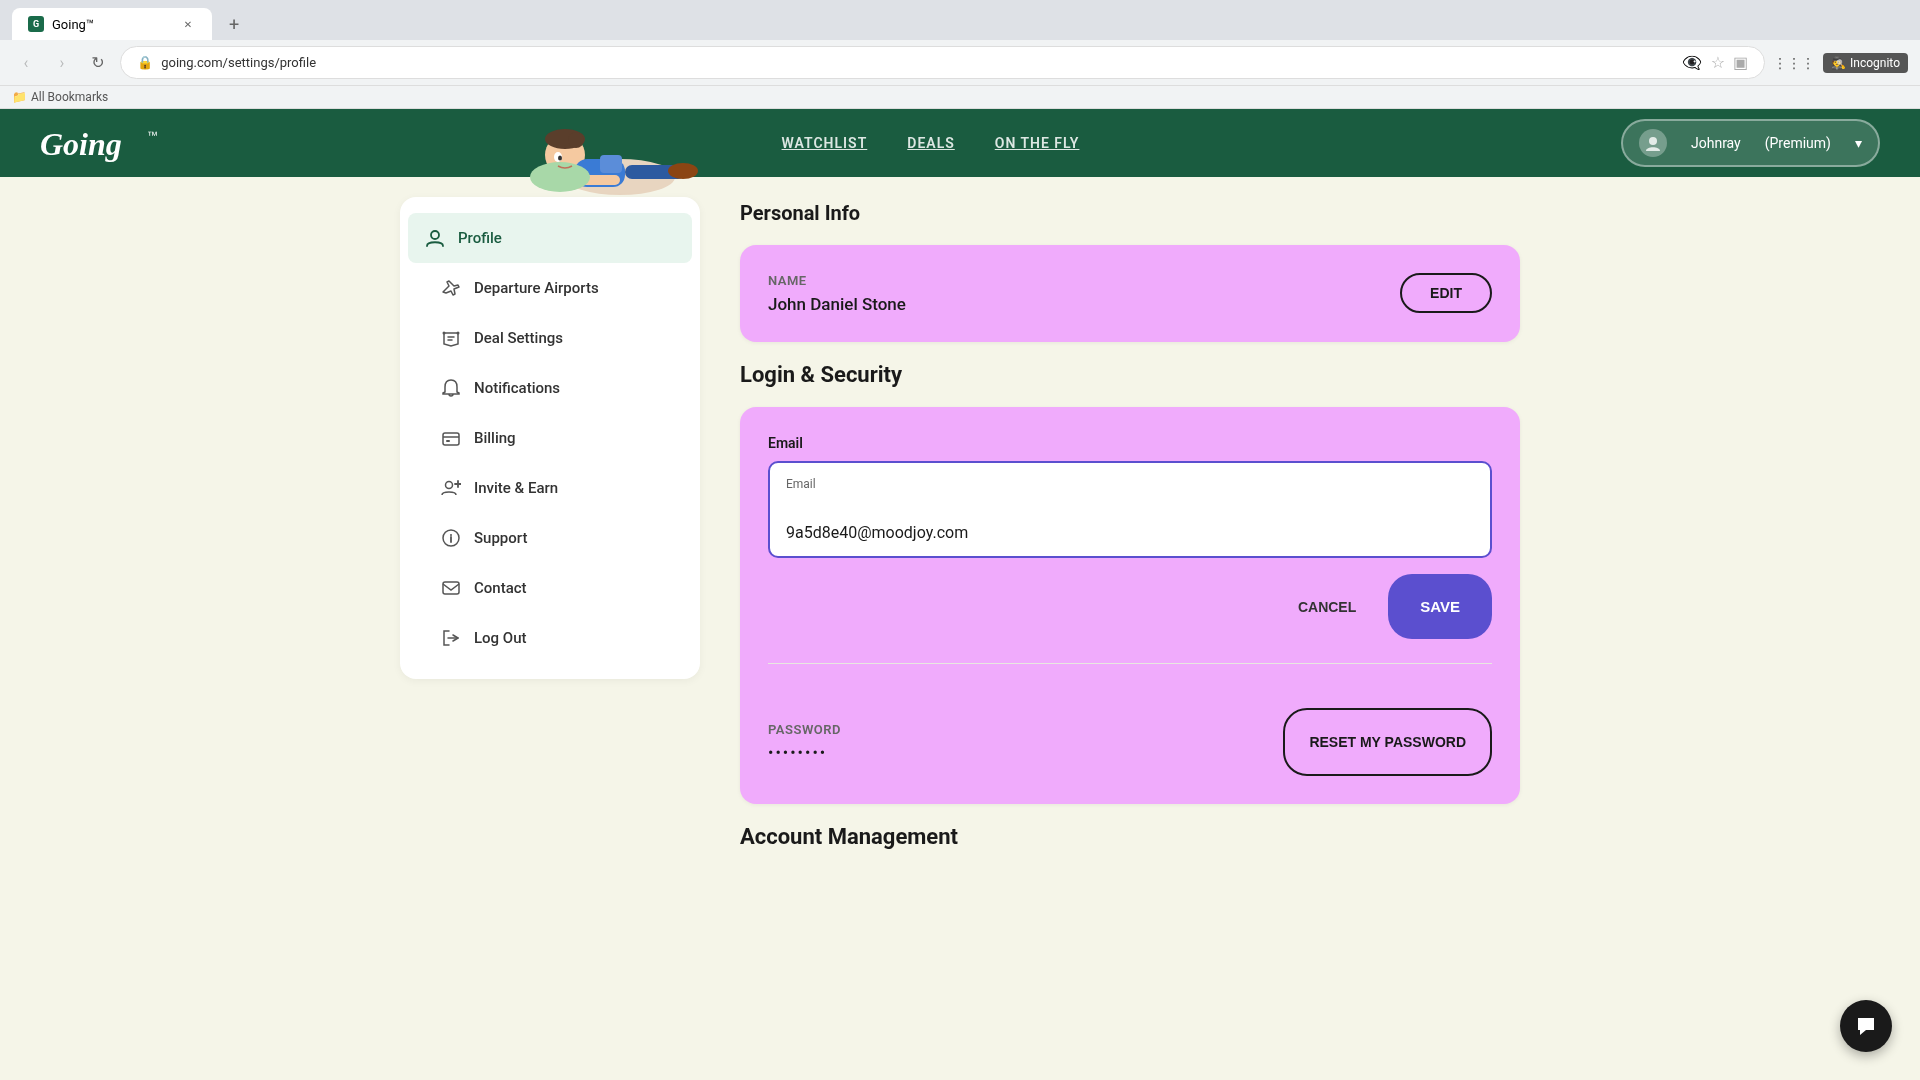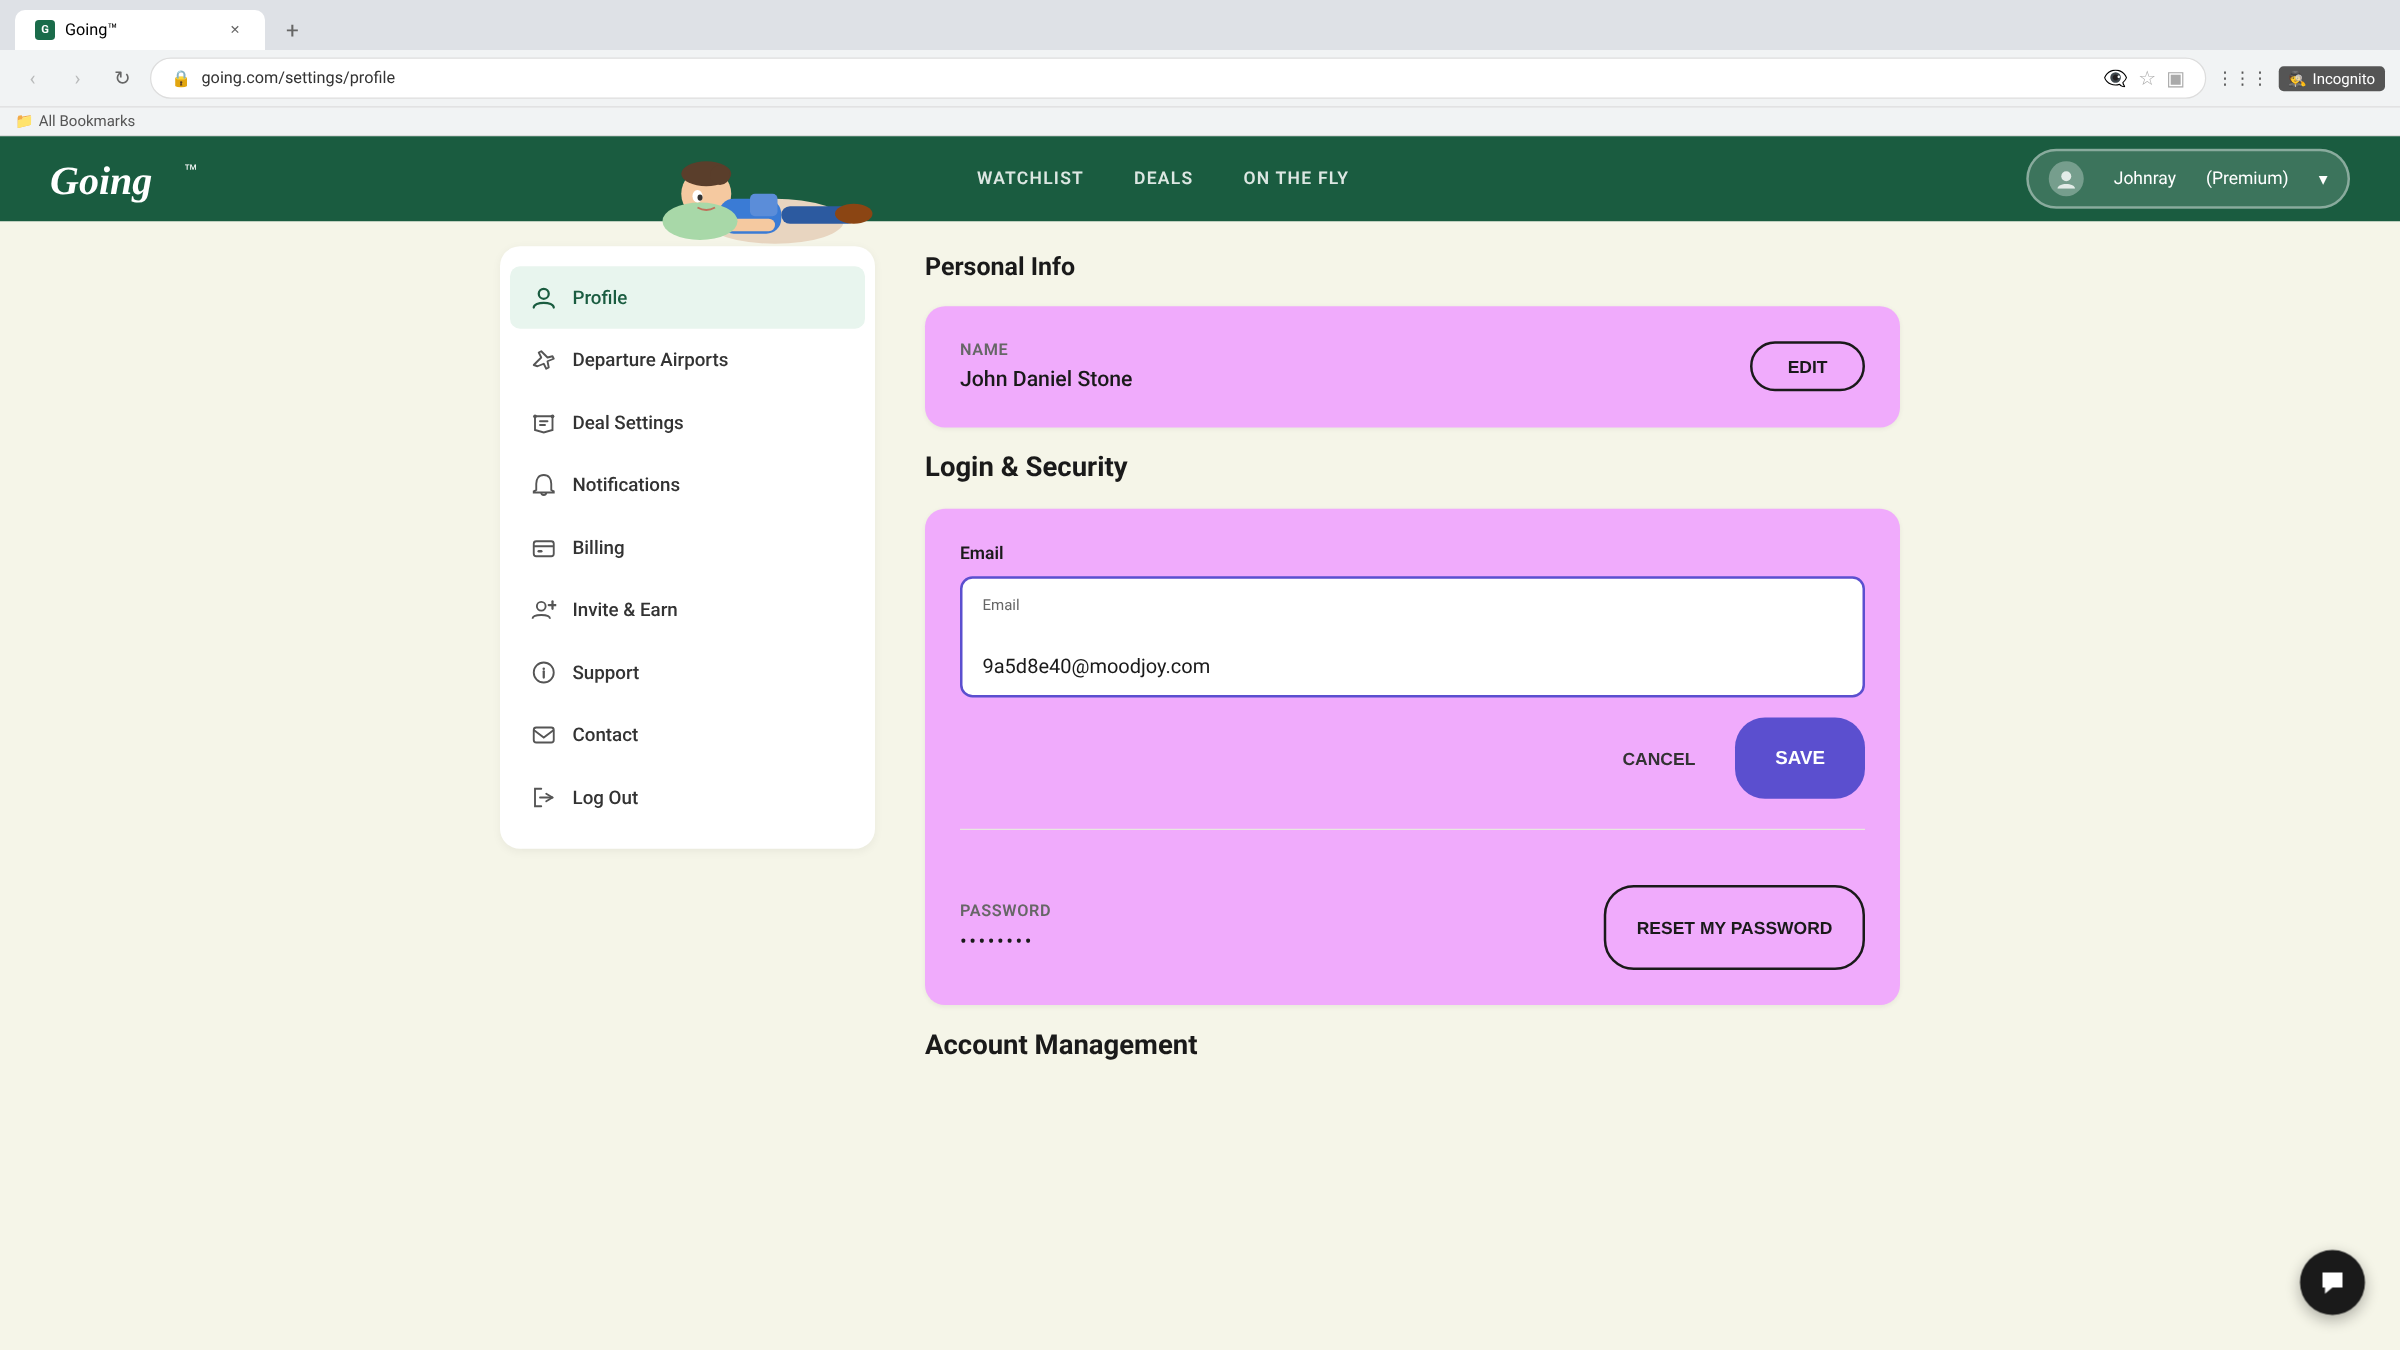--- a/index.html
+++ b/index.html
@@ -22,27 +22,27 @@
     .incognito-btn { background: #555; color: white; border-radius: 4px; padding: 3px 8px; font-size: 12px; display: flex; align-items: center; gap: 4px; }
     .bookmarks-area { padding: 4px 12px; font-size: 12px; color: #555; display: flex; align-items: center; gap: 4px; border-top: 1px solid #ddd; }
 
     
     .app { display: flex; flex-direction: column; min-height: calc(100vh - 100px); }
 
     
     .header { background: #1a5c40; padding: 0 40px; display: flex; align-items: center; height: 68px; position: relative; }
     .logo { display: flex; align-items: center; margin-right: 60px; }
     .nav { display: flex; gap: 40px; flex: 1; justify-content: center; }
-    .nav-item { color: rgba(255,255,255,0.85); font-size: 14px; font-weight: 600; letter-spacing: 1px; text-transform: uppercase; cursor: pointer; padding: 8px 0; }
+    .nav-item { color: rgba(255,255,255,0.85); font-size: 14px; font-weight: 600; letter-spacing: 1px; text-transform: uppercase; cursor: pointer; padding: 8px 0; text-decoration: underline; }
     .user-btn { background: rgba(255,255,255,0.15); border: 2px solid rgba(255,255,255,0.4); border-radius: 24px; padding: 8px 16px; display: flex; align-items: center; gap: 24px; color: white; cursor: pointer; font-size: 14px; font-weight: 400; }
     .user-avatar { width: 28px; height: 28px; background: rgba(255,255,255,0.3); border-radius: 50%; display: flex; align-items: center; justify-content: center; font-size: 12px; }
 
     
     .sidebar { width: 300px; flex-shrink: 0; background: white; border-radius: 16px; padding: 16px 0; margin-top: 0; height: fit-content; position: relative; overflow: visible; box-shadow: 0 2px 8px rgba(0,0,0,0.05); }
-    .sidebar-item { display: flex; align-items: center; gap: 12px; padding: 14px 24px; cursor: pointer; font-size: 15px; color: #333; font-weight: 500; transition: background 0.15s; }
+    .sidebar-item { display: flex; align-items: center; gap: 12px; padding: 14px 40px; cursor: pointer; font-size: 15px; color: #333; font-weight: 500; transition: background 0.15s; }
     .sidebar-item.active { background: #e8f5ee; color: #1a5c40; border-radius: 8px; margin: 0 8px; padding: 14px 16px; }
     .sidebar-icon { width: 22px; height: 22px; display: flex; align-items: center; justify-content: center; flex-shrink: 0; }
 
     
     .main-content { flex: 1; padding: 24px 0; }
 
     .section-title { font-size: 20px; font-weight: 700; color: #1a1a1a; margin-bottom: 20px; }
 
     
     .card { background: #f0abfc; border-radius: 16px; padding: 28px; margin-bottom: 20px; box-shadow: 0 1px 4px rgba(0,0,0,0.06); }

